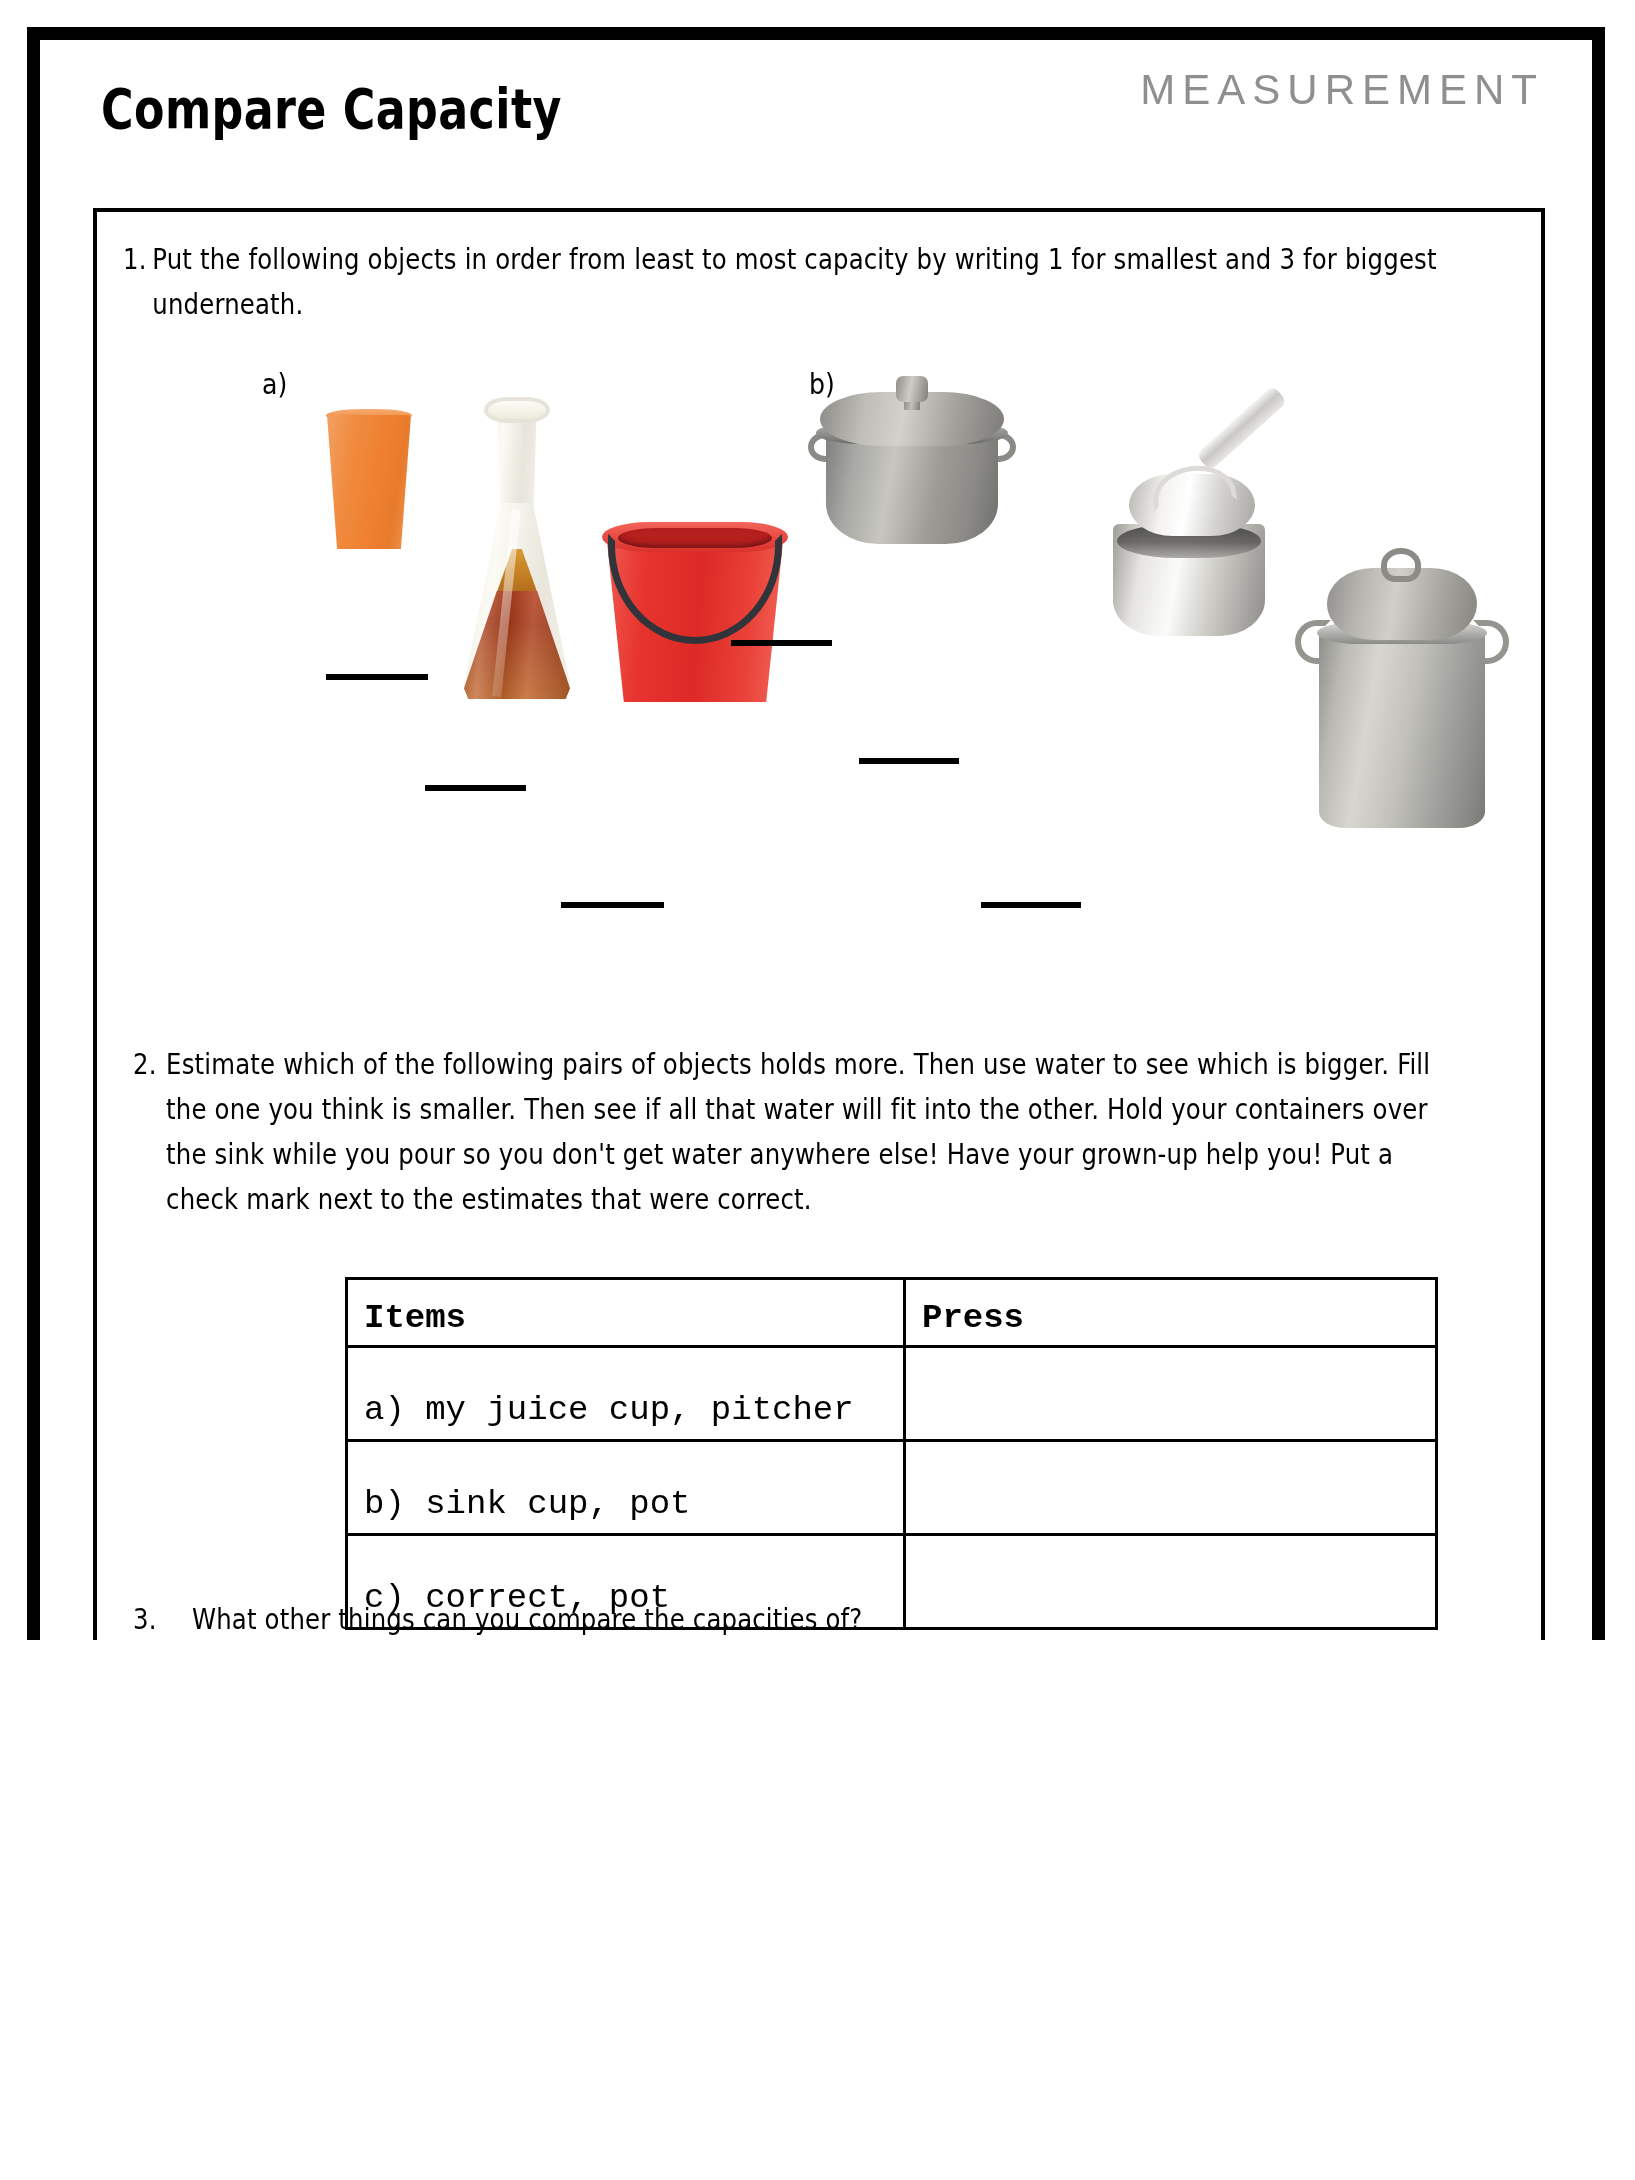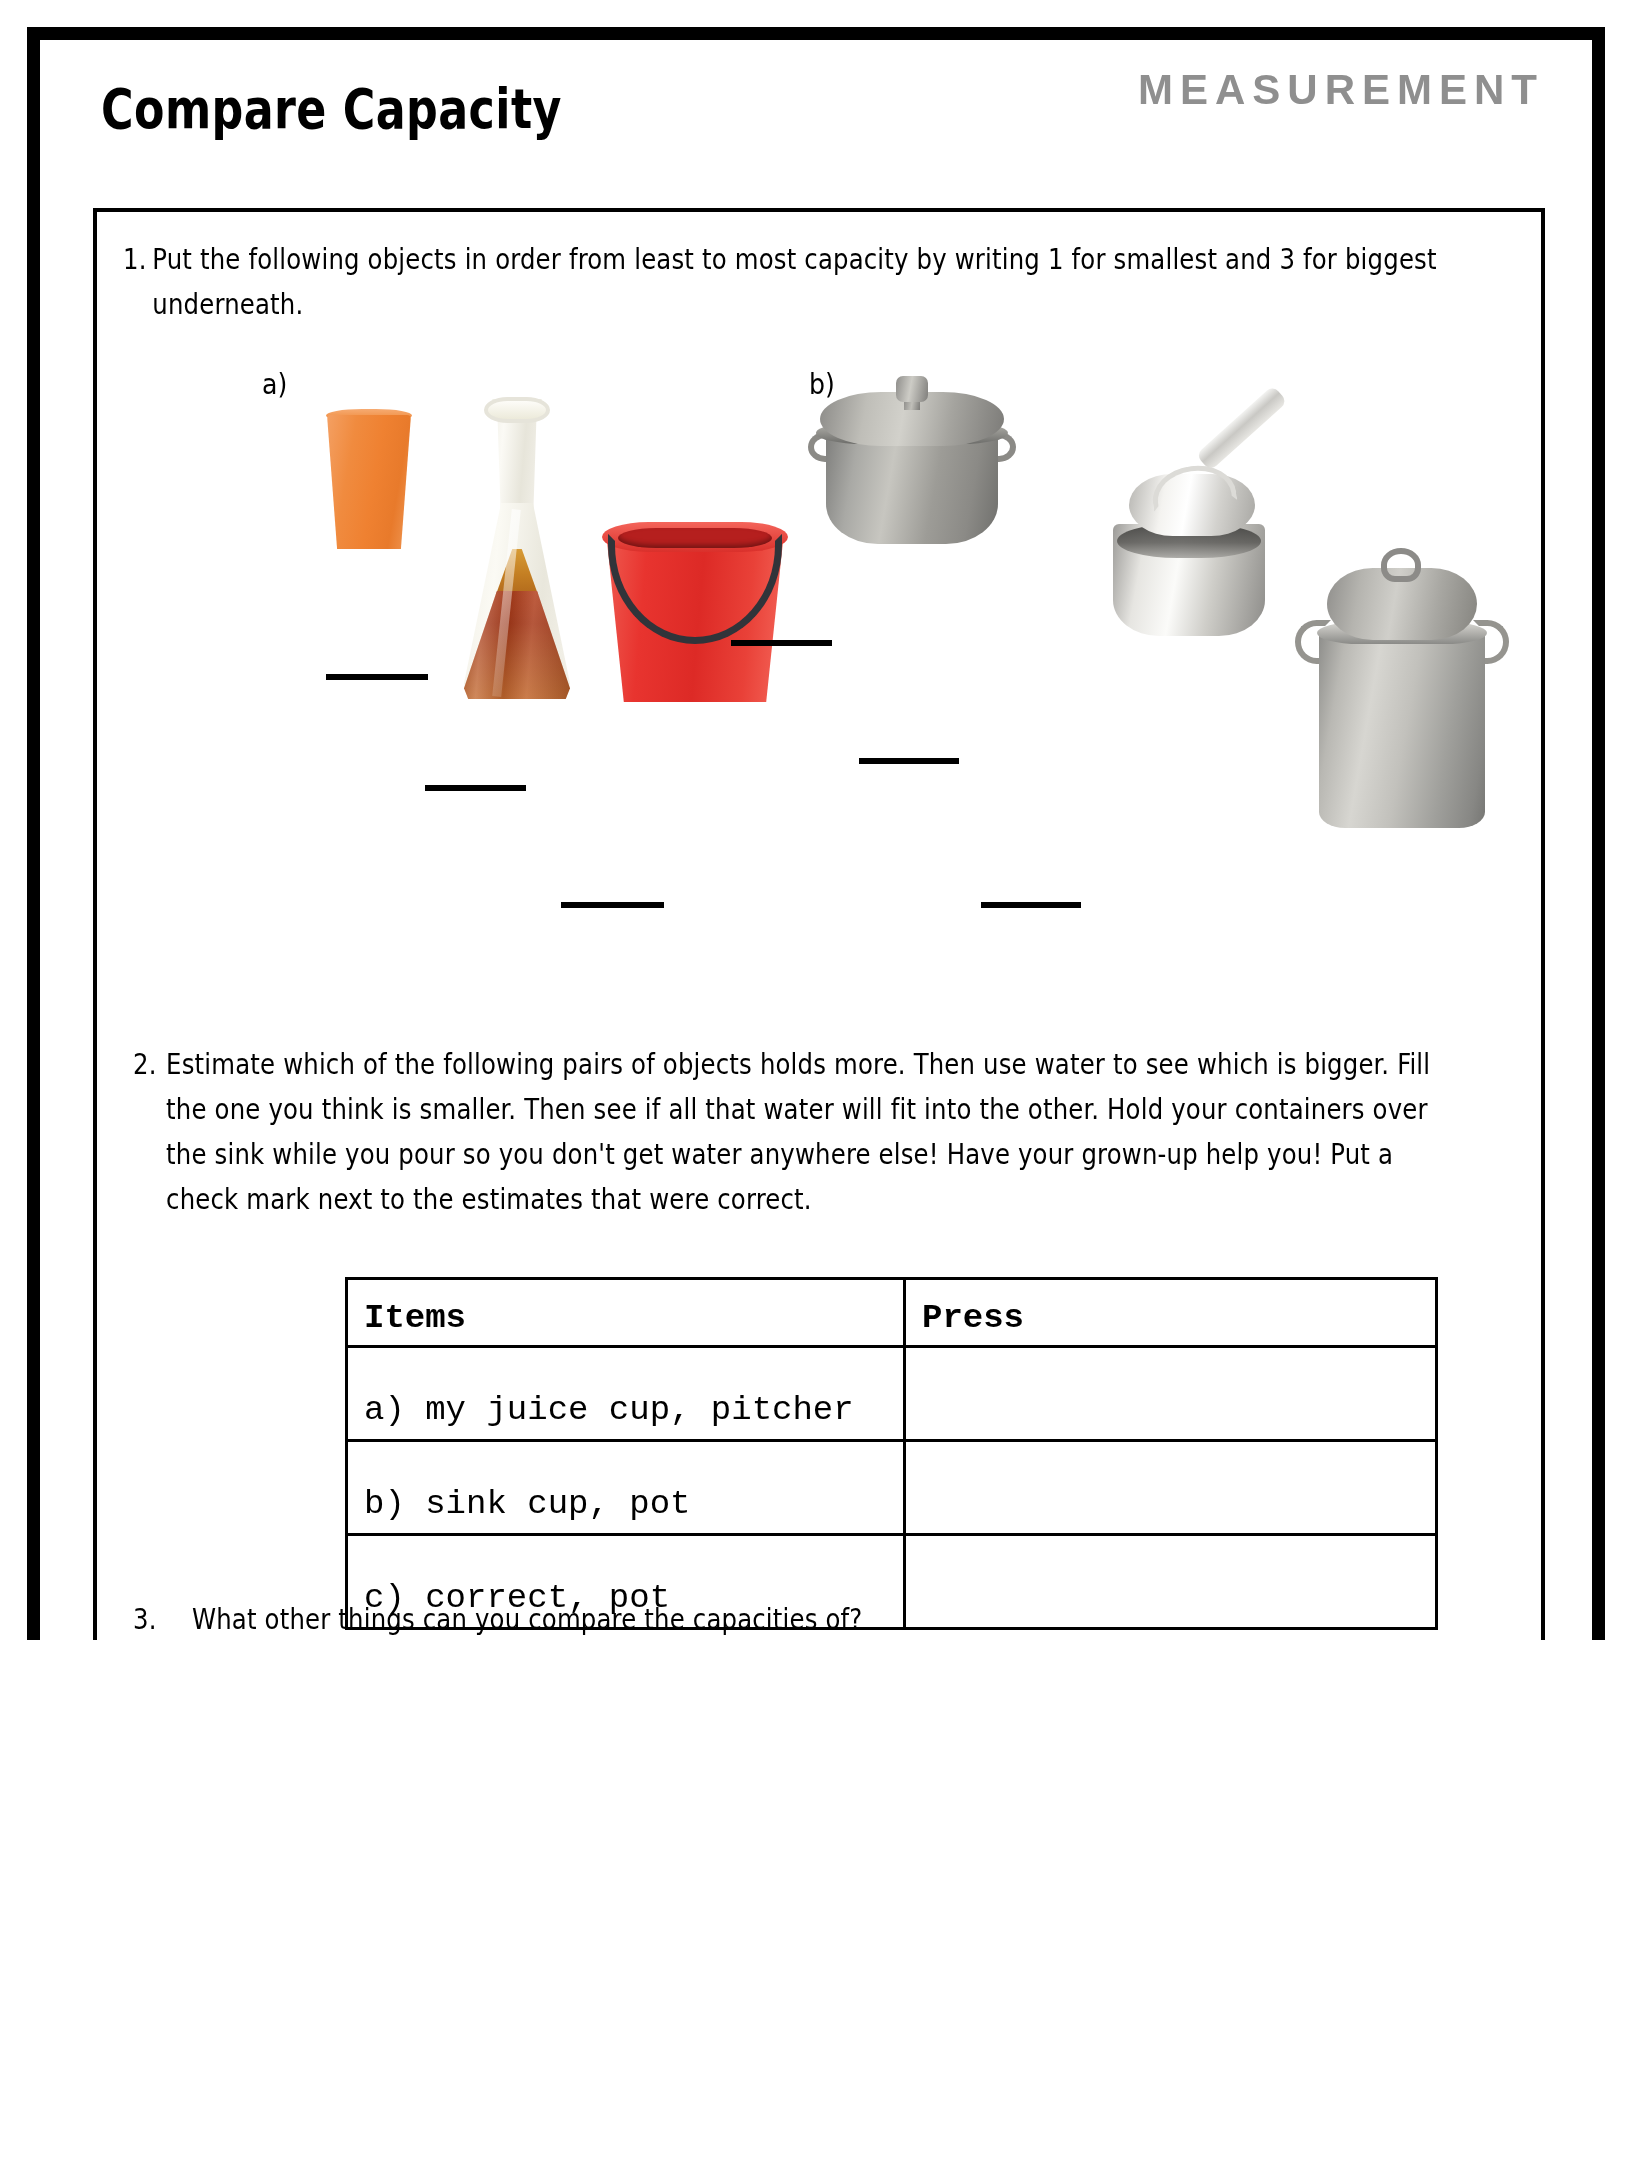--- a/index.html
+++ b/index.html
@@ -52,21 +52,21 @@
     transform-origin: left center;
     white-space: nowrap;
   }
 
   .header-category {
     position: absolute;
     right: 4px;
     top: 8px;
     font-family: "Liberation Sans", sans-serif;
     font-size: 42px;
-    font-weight: 700;
+    font-weight: 400;
     color: #8f8f8f;
     letter-spacing: 7px;
     white-space: nowrap;
   }
 
   
   .content-box {
     position: absolute;
     left: 93px;
     top: 208px;

